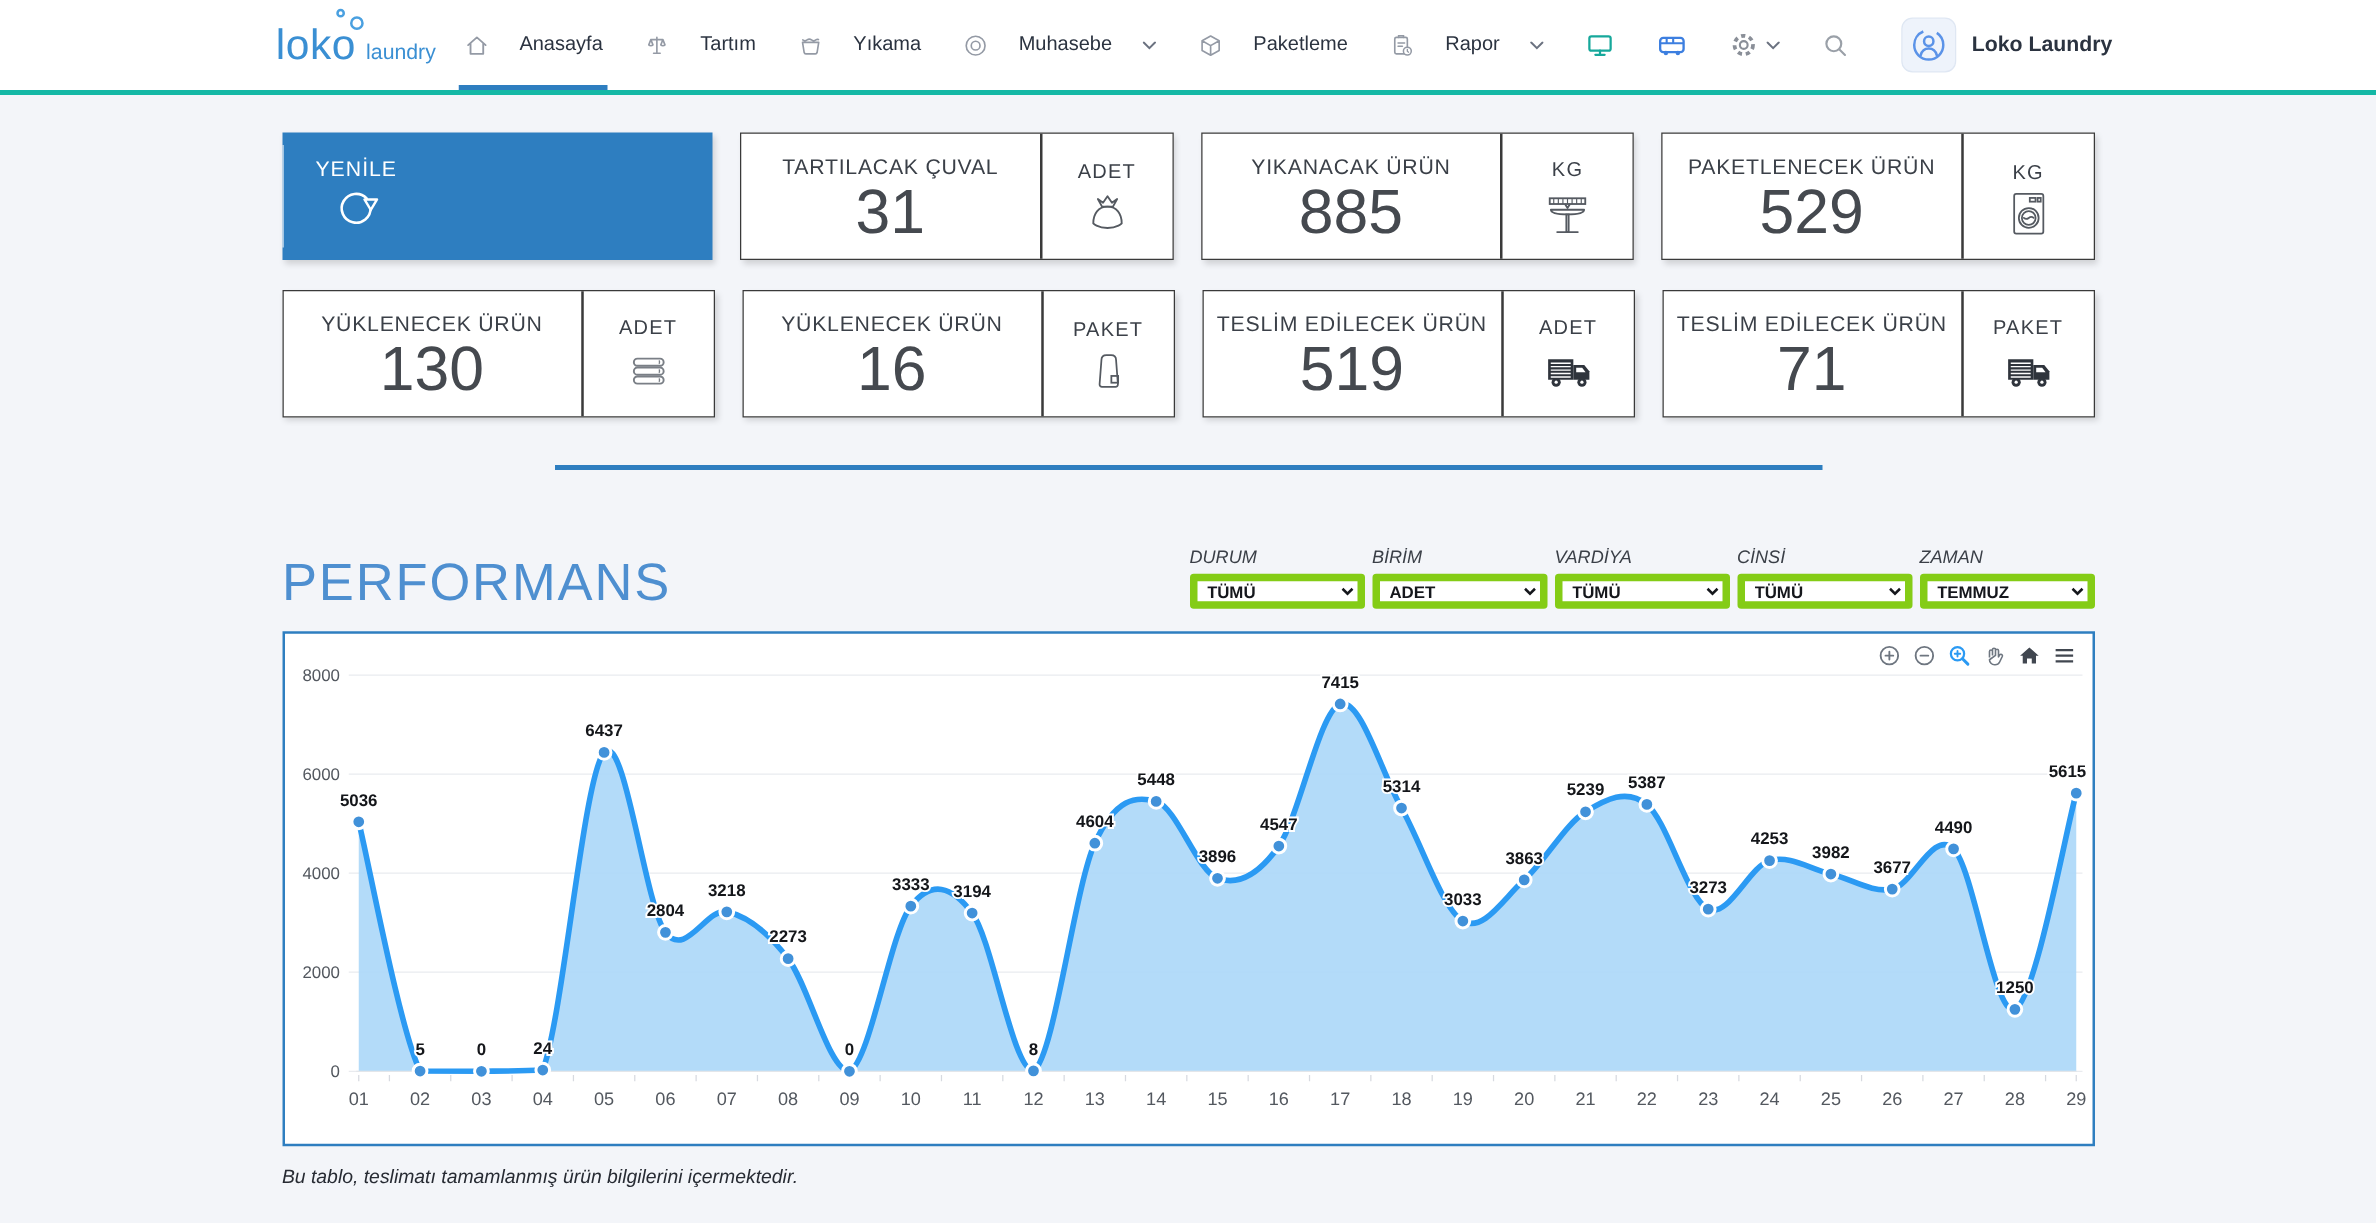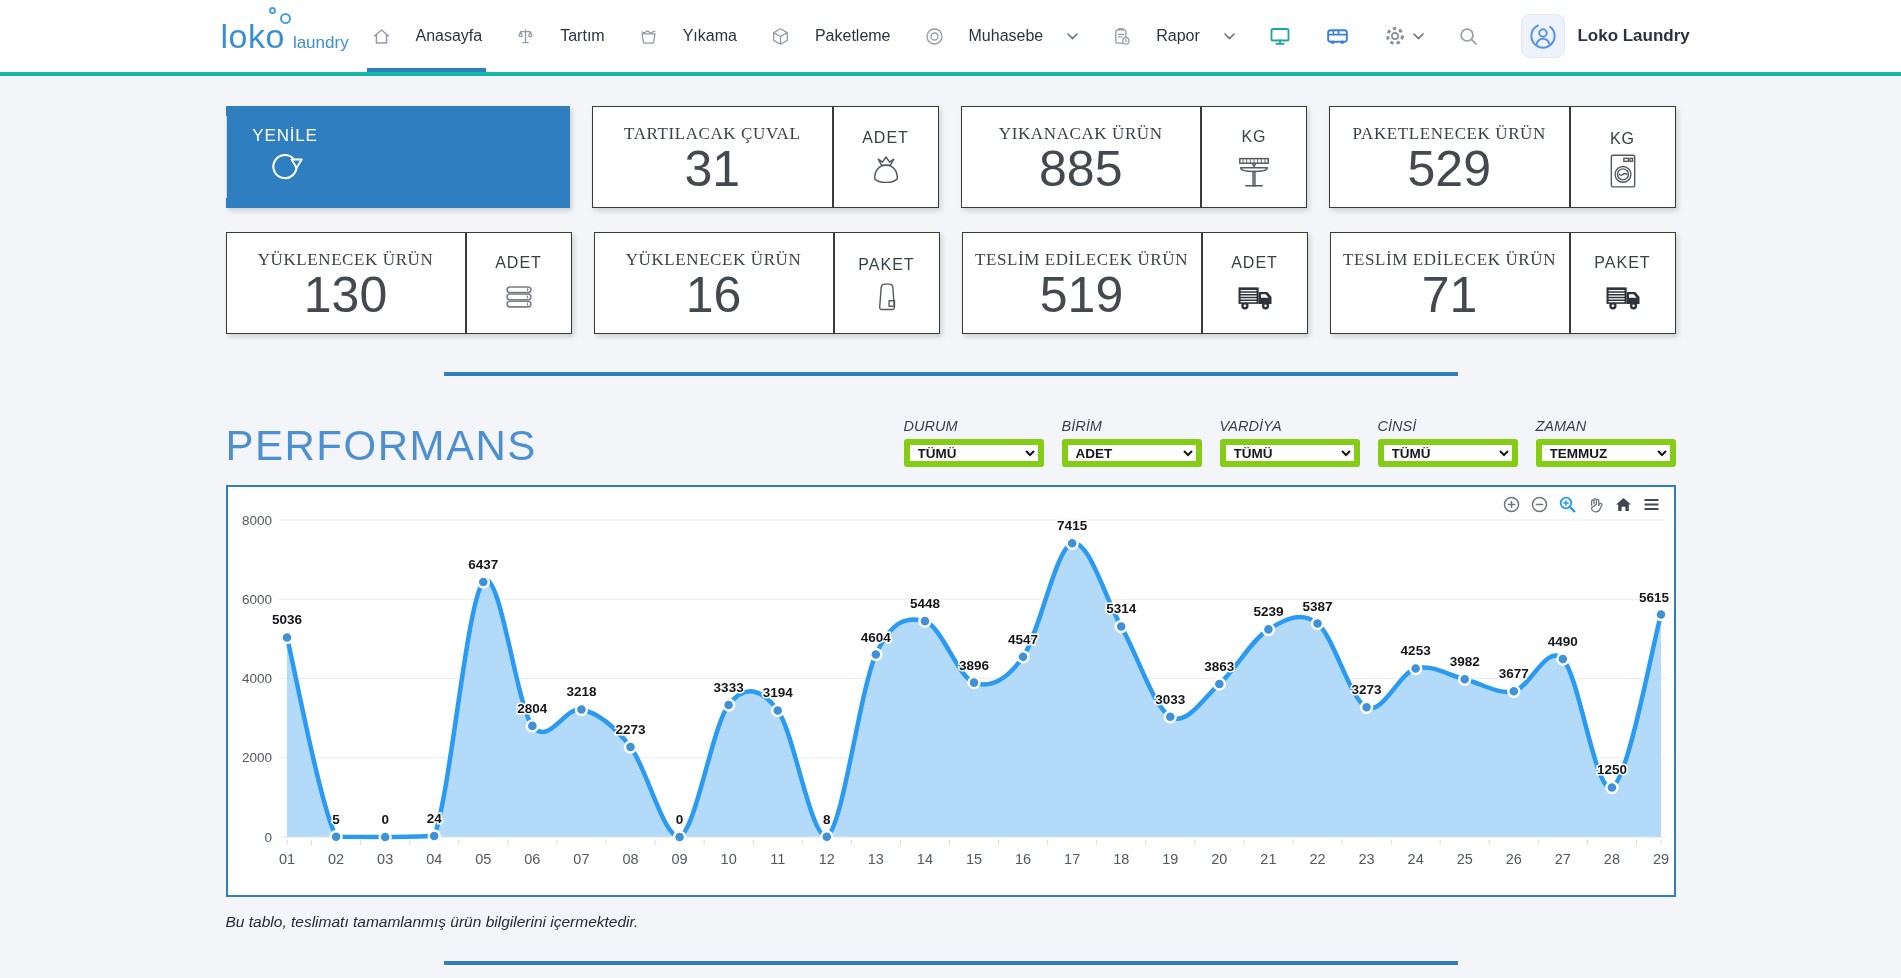--- a/index.html
+++ b/index.html
@@ -41,21 +41,21 @@
   }
   .username { font-size:17px; font-weight:600; color:#2b3340; }
   
   .cards { width:1450px; margin:30px auto 0; display:flex; flex-direction:column; gap:24px; }
   .cards-row { display:flex; gap:22px; }
   .card {
     flex:1; height:102px; background:#ffffff; border:1px solid #3a3a3a;
     box-shadow:2px 3px 5px rgba(0,0,0,0.15); display:flex;
   }
   .card-main { flex:1; display:flex; flex-direction:column; align-items:center; justify-content:center; padding-top:4px; }
-  .card-title { font-size:17px; letter-spacing:0.6px; color:#3b4048;font-family:Liberation Serif, serif; }
+  .card-title { font-size:17px; letter-spacing:0.6px; color:#3b4048; }
   .card-value { font-size:50px; font-weight:200; color:#45494f; line-height:1.02; }
   .card-side {
     width:106px; border-left:2px solid #3a3a3a;
     display:flex; flex-direction:column; align-items:center; justify-content:center; gap:3px; padding-top:6px;
   }
   .card-unit { font-size:16px; letter-spacing:1px; color:#3b4048; }
   .card-icon svg { display:block; }
   
   .status-card { background:#2e7ec0; border:none; color:#ffffff; }
   .status-card .card-main { gap:1px; }
@@ -65,21 +65,21 @@
     width:118px; display:flex; flex-direction:column; align-items:center; justify-content:center; gap:0;
     border-left:1px solid rgba(255,255,255,0.75); margin:10px 0; cursor:pointer;
   }
   .status-refresh-label { font-size:17px; letter-spacing:0.8px; }
   
   .blue-divider { width:1014px; height:4px; background:#2e7ec0; margin:38px auto 0; }
   .blue-divider.bottom { margin-top:30px; }
   
   .perf-row { width:1450px; margin:42px auto 0; display:flex; align-items:flex-end; justify-content:space-between; }
   .perf-title { font-size:42px; font-weight:300; color:#4e8fd0; letter-spacing:1.5px; line-height:1; }
-  .filters { display:flex; gap:18px; }
+  .filters { display:flex; gap:6px;margin-top:20px; }
   .filter label { display:block; font-style:italic; font-size:14.5px; color:#3a3f47; margin-bottom:5px; }
   .filter select {
     width:140px; height:28px; font-weight:700; font-size:13.5px;
     border:6px solid #84cc16; border-radius:3px; background:#fff; padding:0 4px;
     font-family:"Liberation Sans", sans-serif; color:#15171c;
   }
   
   .chart-panel {
     width:1450px; height:412px; margin:18px auto 0;
     background:#ffffff; border:2px solid #2e7ec0; position:relative;
@@ -120,33 +120,33 @@
         <span>Tartım</span>
       </div>
       <div class="nav-item">
         <svg width="21" height="21" viewBox="0 0 24 24">
             <path d="M4.6 9h14.8l-1.5 9.3a1.6 1.6 0 0 1-1.6 1.2H7.7a1.6 1.6 0 0 1-1.6-1.2Z M4.8 6.8c1.3 1 2.7 1 4 0s2.7-1 4 0 2.7 1 4 0 1.7-.7 2.4-.3" fill="none" stroke="currentColor" stroke-width="1.5" stroke-linecap="round" stroke-linejoin="round"></path>
           </svg>
         <span>Yıkama</span>
       </div>
       <div class="nav-item">
         <svg width="21" height="21" viewBox="0 0 24 24">
-            <path d="M12 3.2 19.8 7.6v8.8L12 20.8 4.2 16.4V7.6Z M4.2 7.6 12 12l7.8-4.4 M12 12v8.8" fill="none" stroke="currentColor" stroke-width="1.5" stroke-linejoin="round"></path>
-          </svg>
-        <span>Paketleme</span>
-      </div>
-      <div class="nav-item">
-        <svg width="21" height="21" viewBox="0 0 24 24">
             <circle cx="12" cy="12" r="8.6" fill="none" stroke="currentColor" stroke-width="1.5"></circle>
             <circle cx="12" cy="12" r="4" fill="none" stroke="currentColor" stroke-width="1.5"></circle>
           </svg>
         <span>Muhasebe</span>
         <svg width="11" height="7" viewBox="0 0 11 7">
             <path d="M1 1l4.5 4.5L10 1" fill="none" stroke="#6b7280" stroke-width="1.6" stroke-linecap="round"></path>
           </svg>
+      </div>
+      <div class="nav-item">
+        <svg width="21" height="21" viewBox="0 0 24 24">
+            <path d="M12 3.2 19.8 7.6v8.8L12 20.8 4.2 16.4V7.6Z M4.2 7.6 12 12l7.8-4.4 M12 12v8.8" fill="none" stroke="currentColor" stroke-width="1.5" stroke-linejoin="round"></path>
+          </svg>
+        <span>Paketleme</span>
       </div>
       <div class="nav-item">
         <svg width="21" height="21" viewBox="0 0 24 24">
             <rect x="5.5" y="4.5" width="11.5" height="15" rx="1.5" fill="none" stroke="currentColor" stroke-width="1.5"></rect>
             <path d="M9 4.5V3h4.5v1.5M8.5 9.5h6M8.5 12.5h4" fill="none" stroke="currentColor" stroke-width="1.4" stroke-linecap="round"></path>
             <circle cx="17" cy="17" r="3.6" fill="#ffffff" stroke="currentColor" stroke-width="1.4"></circle>
             <path d="M17 15.4v1.7l1.1.9" fill="none" stroke="currentColor" stroke-width="1.2" stroke-linecap="round"></path>
           </svg>
         <span>Rapor</span>
         <svg width="11" height="7" viewBox="0 0 11 7">

